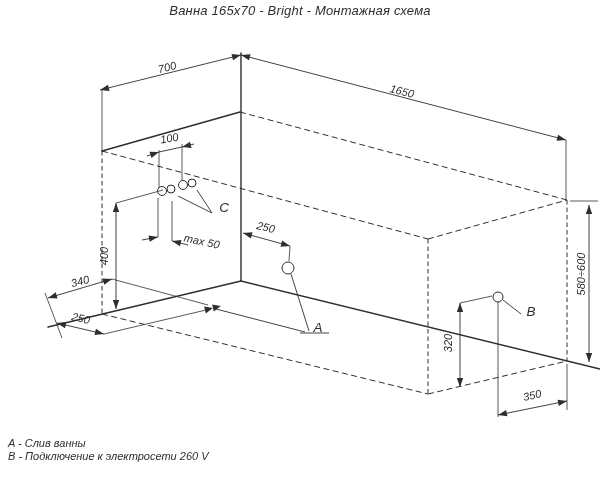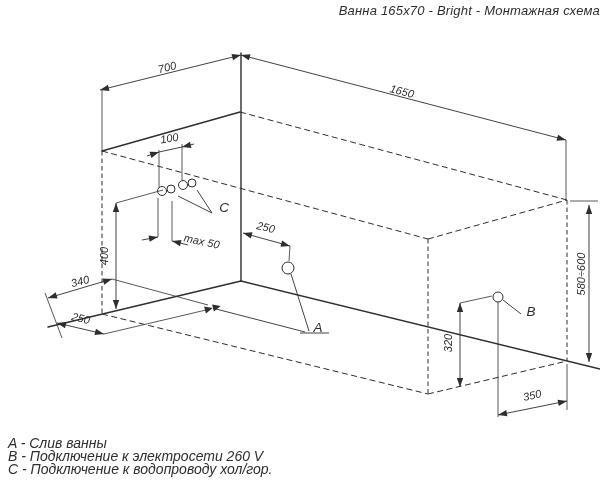--- a/index.html
+++ b/index.html
@@ -1,21 +1,21 @@
 <!DOCTYPE html>
 <html><head>
 <meta charset="utf-8">
 <style>
   html,body{margin:0;padding:0;background:#fff;}
   #stage{position:relative;width:600px;height:482px;background:#ffffff;overflow:hidden;
          font-family:"Liberation Sans",sans-serif;}
-  #title{position:absolute;top:3px;left:0;width:600px;text-align:right;
+  #title{position:absolute;top:3px;left:0;width:600px;text-align:center;
          font-style:italic;font-size:13px;color:#2e2e2e;letter-spacing:.2px;}
   #legend{position:absolute;left:8px;top:437px;color:#2e2e2e;font-style:italic;
-          font-size:14px;line-height:13px;}
+          font-size:11px;line-height:13px;}
   #legend div{white-space:nowrap;}
   svg{position:absolute;left:0;top:0;}
   .edge{stroke:#2e2e2e;stroke-width:1.4;fill:none;stroke-linecap:round;}
   .hid{stroke:#2e2e2e;stroke-width:1;fill:none;stroke-dasharray:6 3.5;}
   .hidv{stroke:#2e2e2e;stroke-width:1;fill:none;stroke-dasharray:4.5 3;}
   .dim{stroke:#2e2e2e;stroke-width:.9;fill:none;}
   .ext{stroke:#2e2e2e;stroke-width:.8;fill:none;}
   .ldr{stroke:#2e2e2e;stroke-width:.9;fill:none;}
   .circ{stroke:#2e2e2e;stroke-width:1;fill:#fff;}
   text.dimt{font:italic 11px "Liberation Sans",sans-serif;fill:#2e2e2e;text-anchor:middle;}
@@ -139,16 +139,15 @@
       <text class="dimt" transform="translate(452,343) rotate(-90)">320</text>
       <line class="ext" x1="567" y1="364" x2="567" y2="410"></line>
       <line class="dim" x1="498" y1="415" x2="567" y2="401" marker-start="url(#arr)" marker-end="url(#arr)"></line>
       <text class="dimt" transform="translate(533,399) rotate(-12)">350</text>
     </g>
   </svg>
 
   <div id="legend">
     <div>A - Слив ванны</div>
     <div>B - Подключение к электросети 260 V</div>
-    <div>C - Подключение к водопроводу хол/гор.</div>
   </div>
 
 </div>
 
 </body></html>

